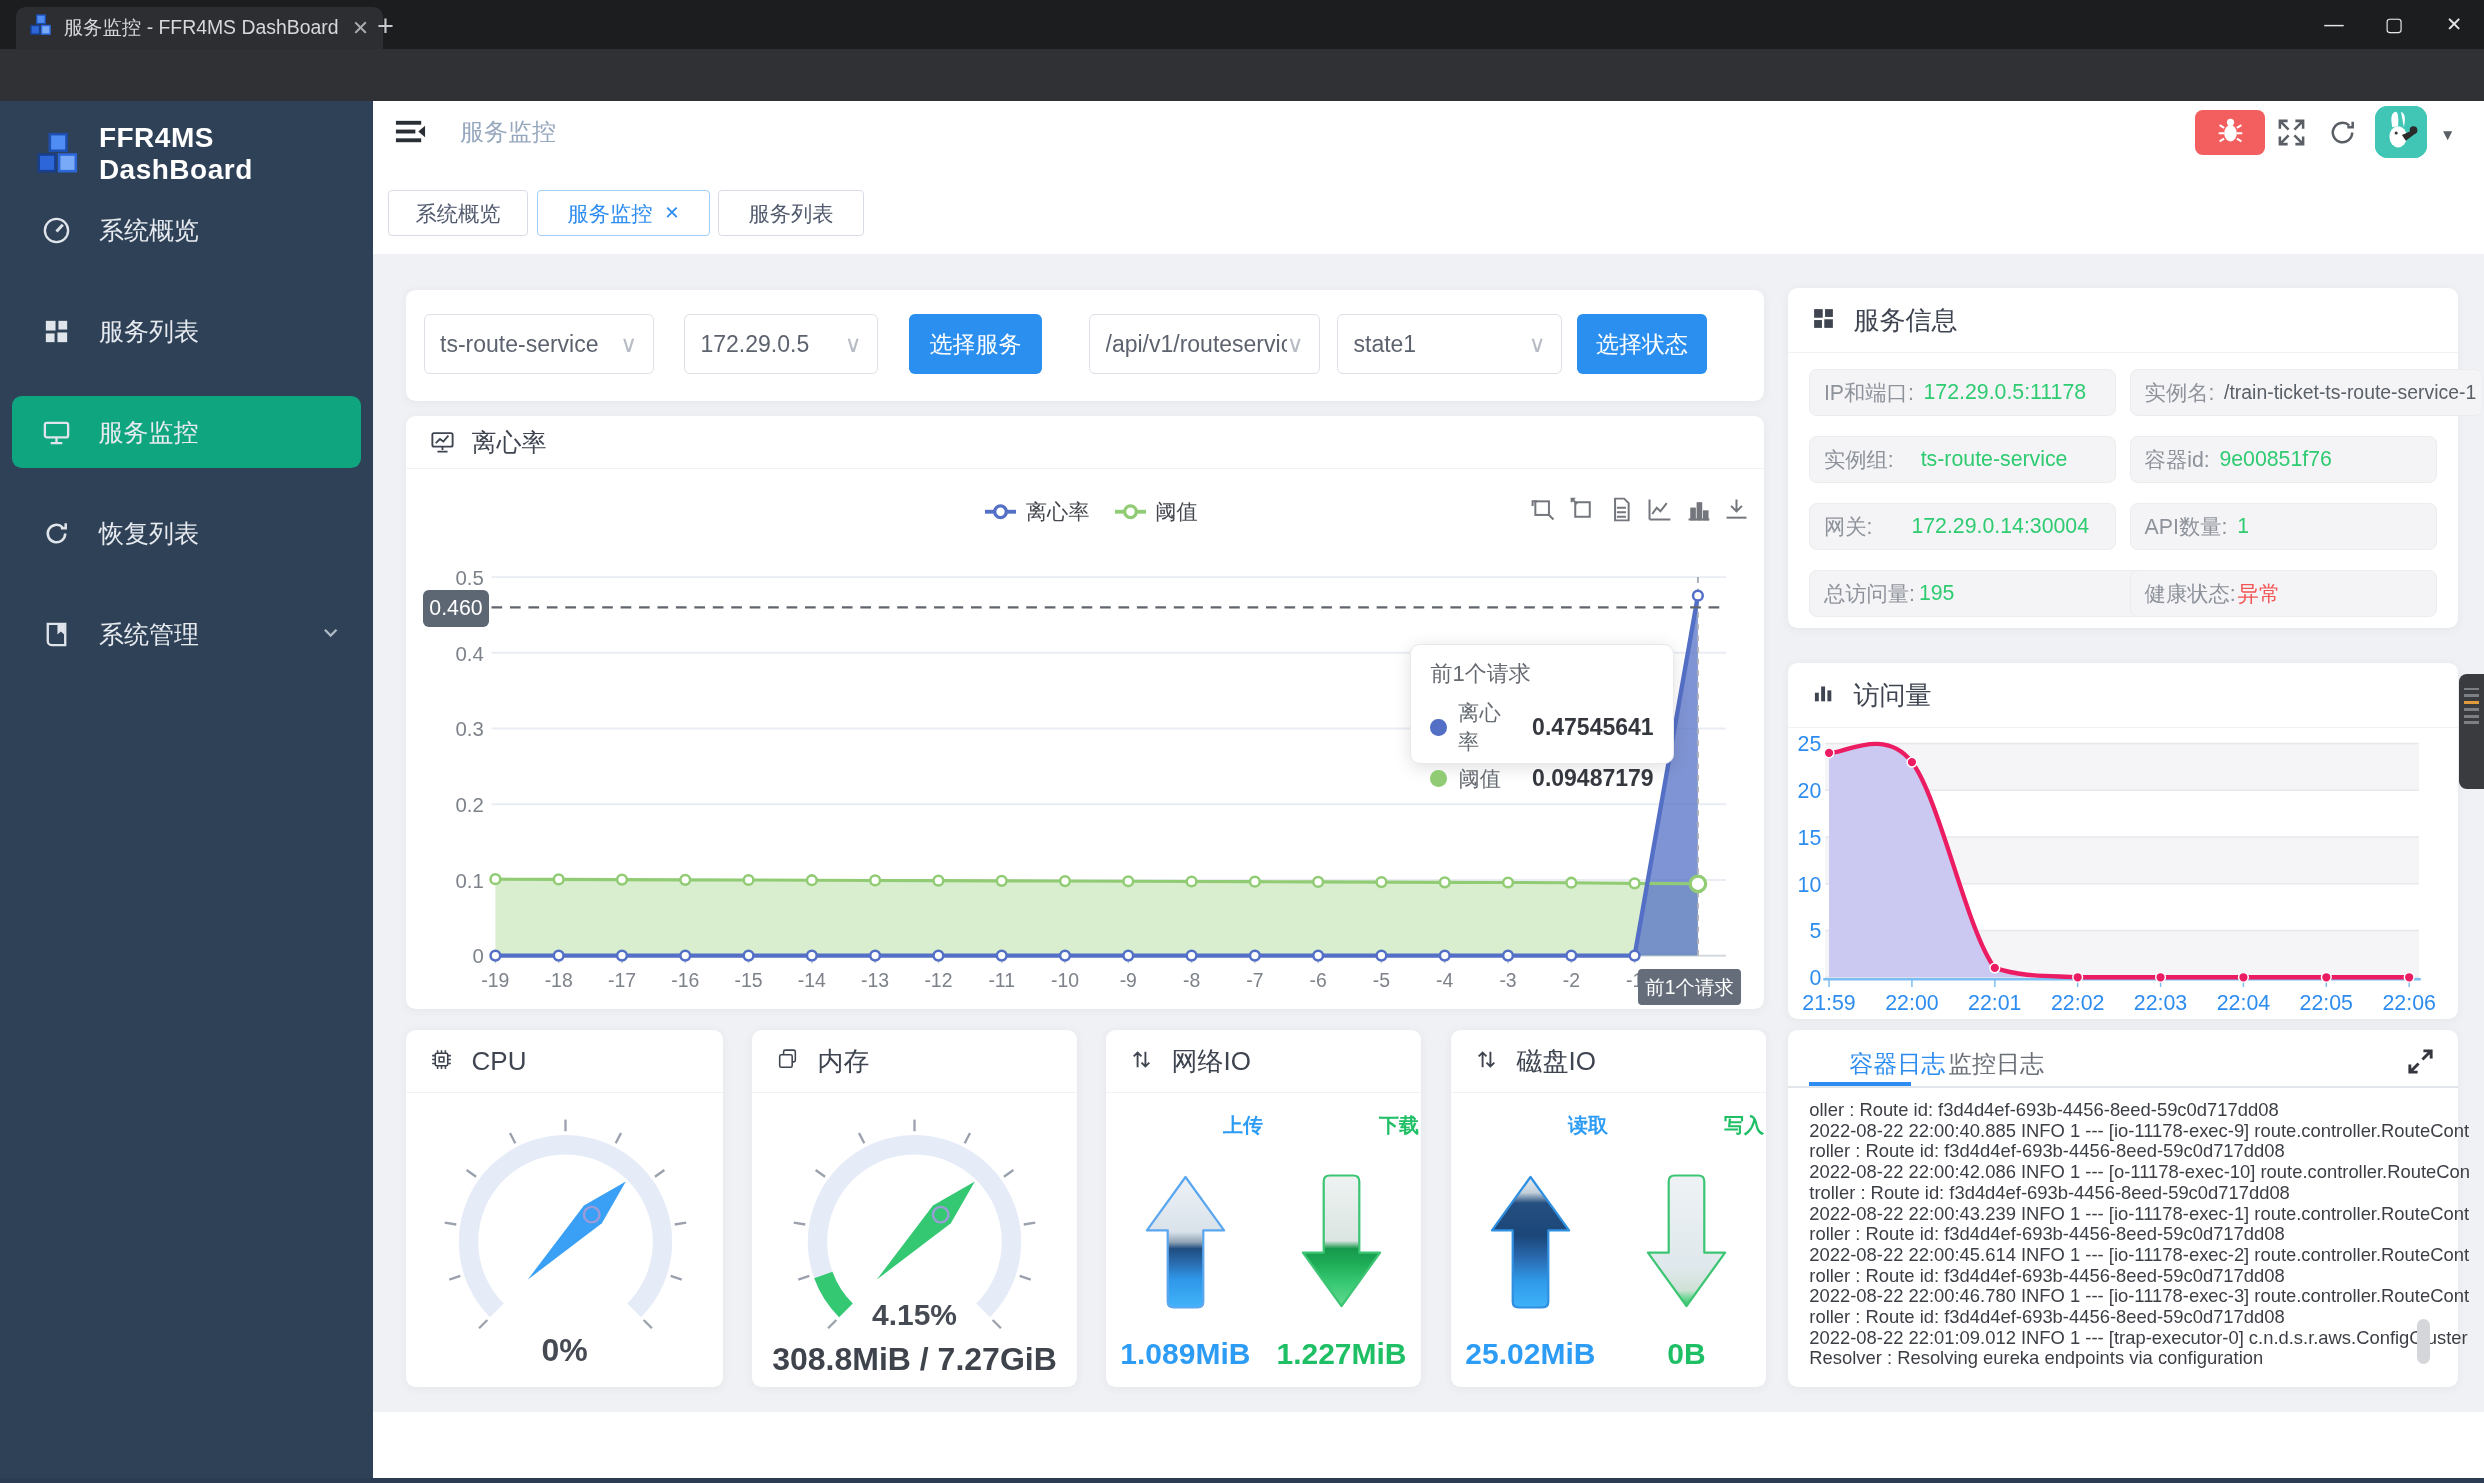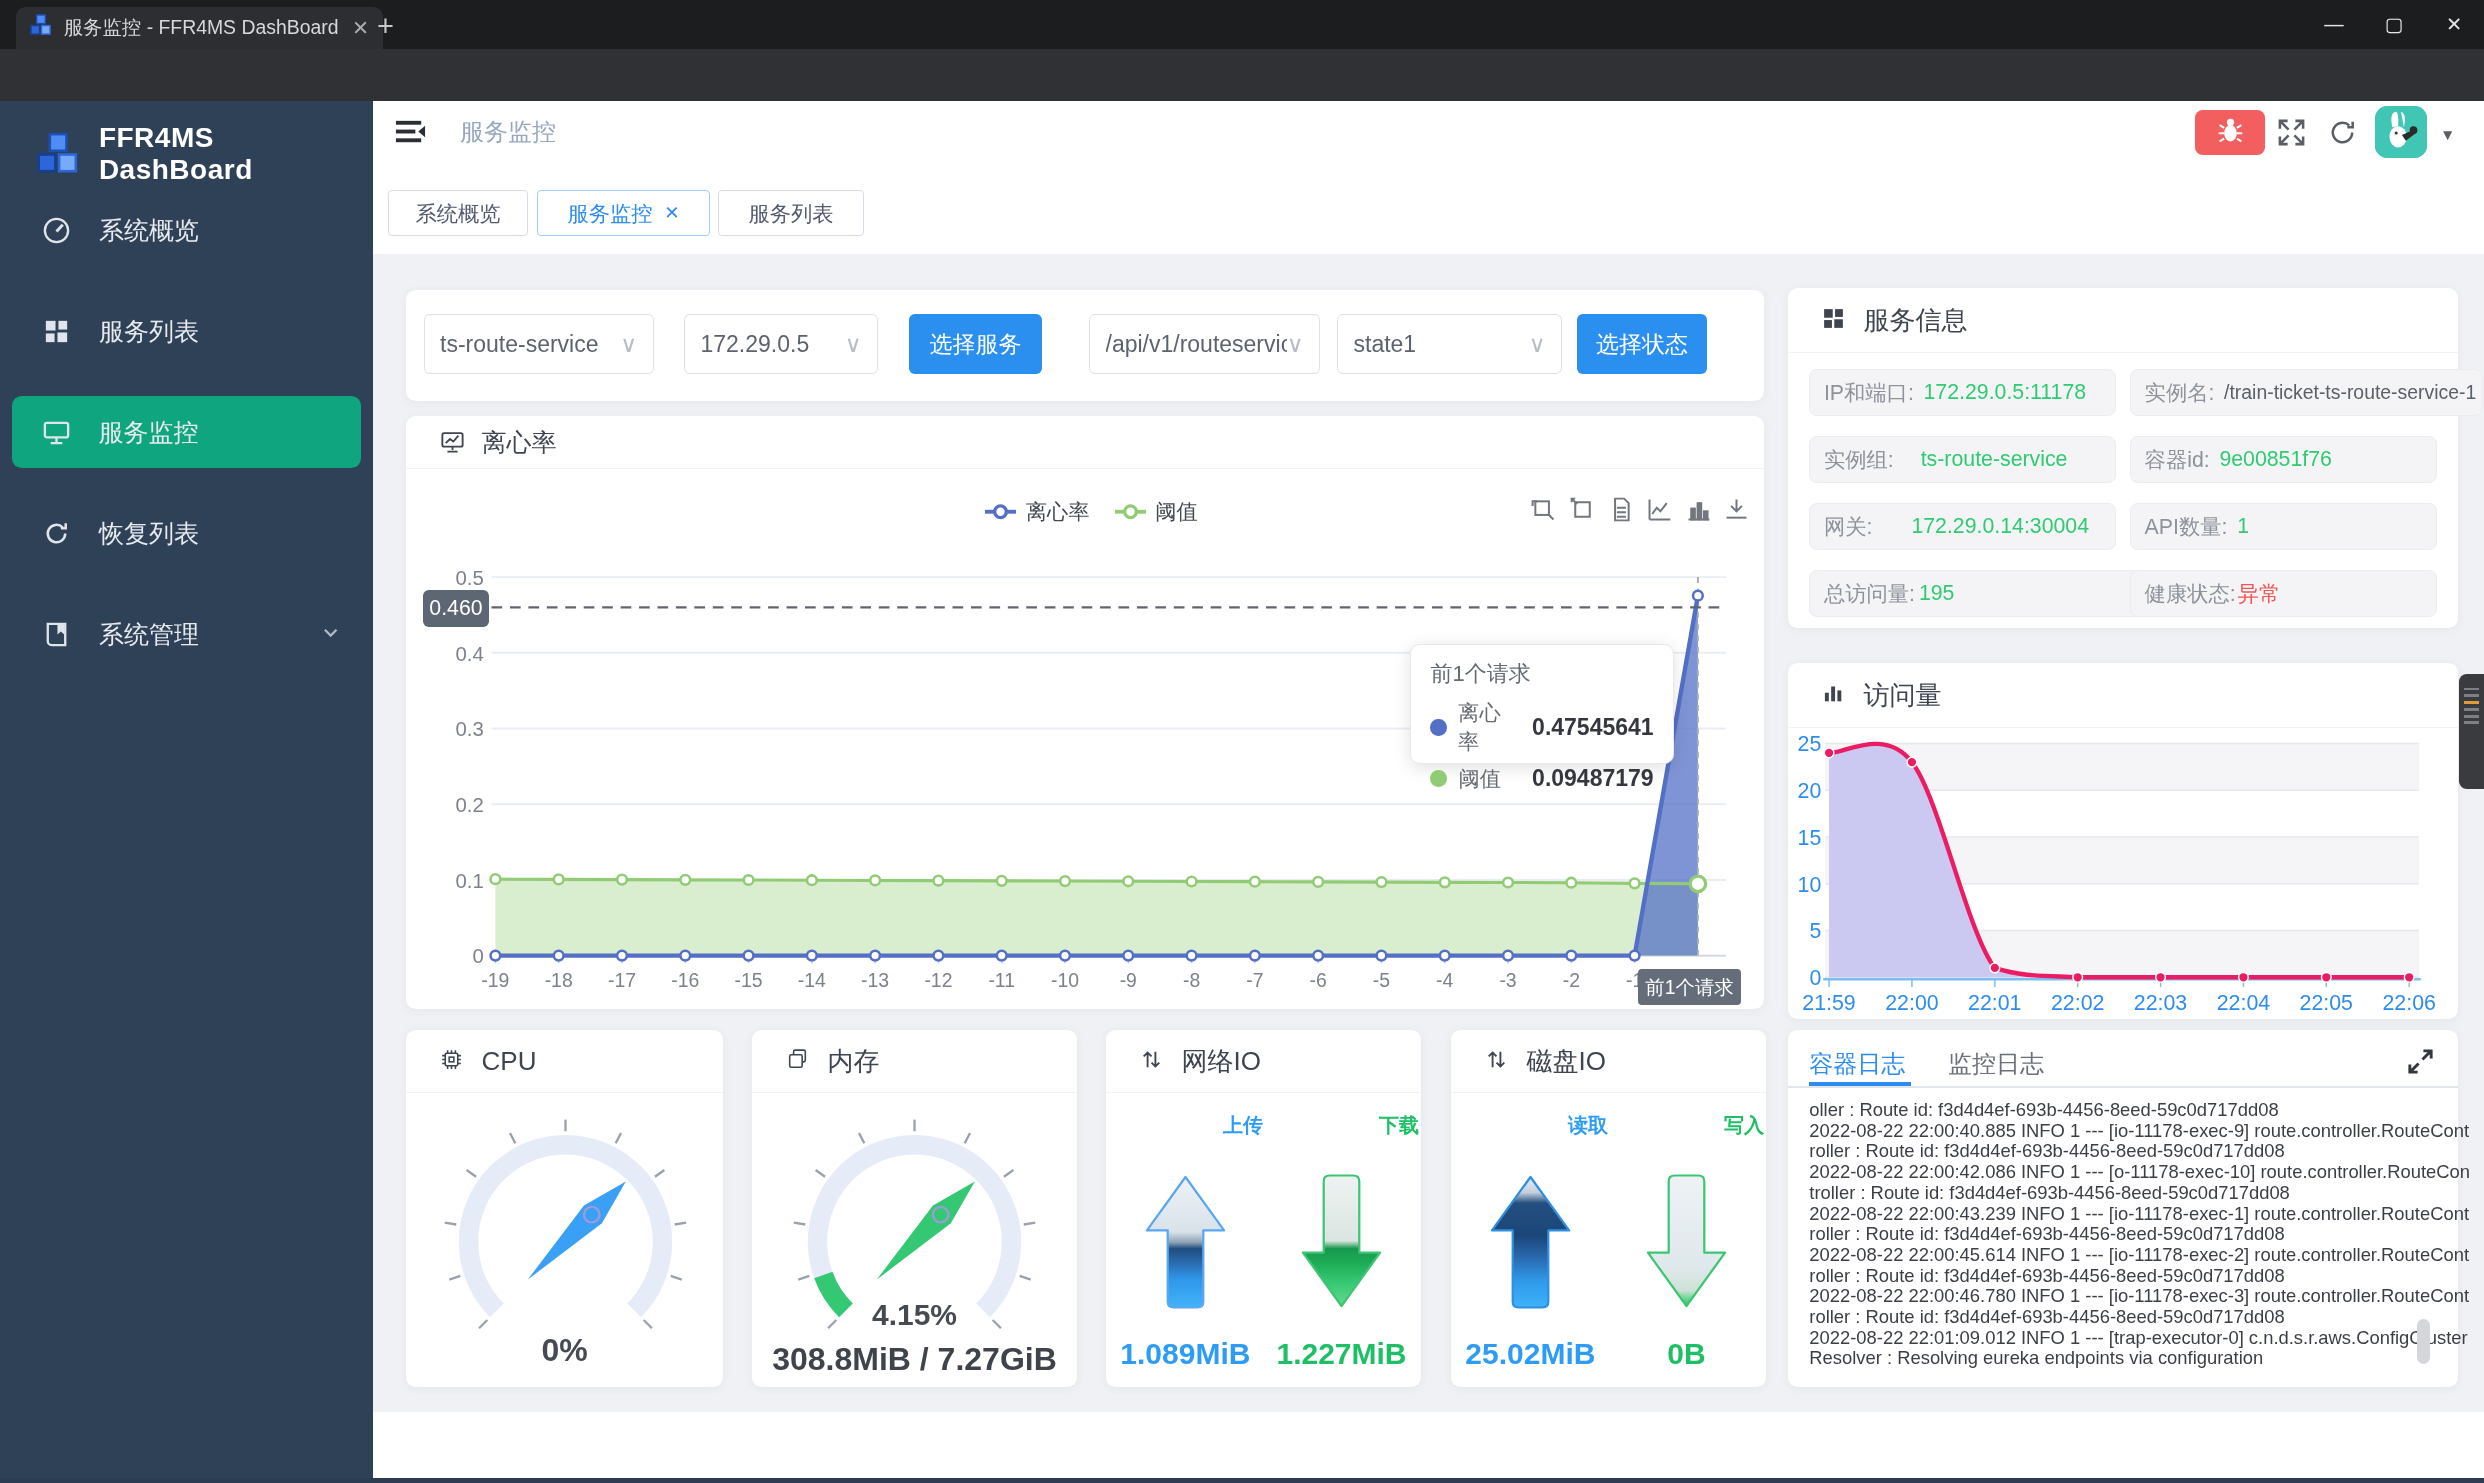--- a/index.html
+++ b/index.html
@@ -40,21 +40,21 @@
   .bottombar{position:absolute;left:0;top:1478px;width:2484px;height:5.8px;background:#2c3c52;}
   .tag{position:absolute;top:190px;height:46px;border:1.9px solid #d8dce5;background:#fff;color:#515a6e;
     font-size:21.3px;border-radius:3.9px;display:flex;align-items:center;justify-content:center;gap:11.6px;box-sizing:border-box;}
   .tag.active{color:#2d8cf0;border-color:#9ecdf9;}
   .redbtn{position:absolute;left:2195px;top:110px;width:70px;height:45px;background:#f35f5f;border-radius:7.8px;
     display:flex;align-items:center;justify-content:center;}
   .hic{color:#5a5f66;}
   .avatar{position:absolute;left:2375px;top:106px;width:52px;height:52px;border-radius:12.6px;background:#41c6b6;overflow:hidden;}
   
   .card{position:absolute;background:#fff;border-radius:9.7px;box-shadow:0 1.9px 9.7px rgba(60,70,90,.06);box-sizing:border-box;}
-  .card-h{display:flex;align-items:center;gap:13.6px;padding:0 33px;color:#3e4450;font-size:26px;border-bottom:1.9px solid #f1f2f4;}
+  .card-h{display:flex;align-items:center;gap:13.6px;padding:0 23px;color:#3e4450;font-size:26px;border-bottom:1.9px solid #f1f2f4;}
   .pic{width:29px;height:29px;color:#3e4450;flex:0 0 auto;}
   .selectbox{position:absolute;top:24px;height:60px;border:1.9px solid #dcdfe6;border-radius:5.8px;background:#fff;
     color:#5d636e;font-size:23px;display:flex;align-items:center;justify-content:space-between;padding:0 15.5px;box-sizing:border-box;}
   .caret{color:#b7bcc4;}
   .btn-pri{position:absolute;top:24px;height:60px;background:#2b8ff0;color:#fff;border-radius:5.8px;font-size:23px;
     display:flex;align-items:center;justify-content:center;border:none;}
   .legend-item{display:flex;align-items:center;gap:9.7px;font-size:21.3px;color:#45494f;}
   .toolbox{position:absolute;left:1529px;top:495px;display:flex;gap:9.7px;}
   .tbxic{width:29px;height:29px;color:#73767c;}
   .ypill{position:absolute;left:423px;top:590px;width:66px;height:37px;background:#5d6673;color:#fff;border-radius:5.8px;
@@ -67,21 +67,21 @@
   .tt-row{display:flex;align-items:center;gap:11.6px;font-size:21.3px;color:#666b72;margin-bottom:7.8px;}
   .tt-dot{width:16.5px;height:16.5px;border-radius:50%;}
   .tt-val{margin-left:auto;font-weight:bold;color:#34383e;font-size:23px;}
   .ibox{position:absolute;height:47px;background:#f4f4f6;border:1.9px solid #ececef;border-radius:7.8px;
     display:flex;align-items:center;gap:9.7px;padding:0 13.6px;font-size:21.3px;color:#8d929b;white-space:nowrap;overflow:hidden;box-sizing:border-box;}
   .v-green{color:#2ecb71;} .v-dark{color:#5a6068;} .v-red{color:#f25555;}
   .iolabel{position:absolute;font-size:20px;font-weight:bold;width:155px;text-align:right;}
   .ioval{position:absolute;font-size:30px;font-weight:bold;width:155px;text-align:center;}
   .c-blue{color:#2d9cf5;} .c-green{color:#1fbf66;}
   .ltab{position:absolute;top:17.5px;font-size:24px;color:#6b7078;}
-  .ltab.active{color:#2d8cf0;}
+  .ltab.active{color:#2d8cf0;margin-left:40px;}
   .logline{font-size:18.4px;color:#3b3e44;line-height:20.7px;white-space:nowrap;}
   .gaugeval{position:absolute;width:100%;text-align:center;font-weight:bold;color:#464b53;}
   .minimap{position:absolute;right:0;top:674px;width:25px;height:105px;background:#3a3b3e;border-radius:7.8px 0 0 7.8px;padding-top:9.7px;}
   .mm-l{height:2.9px;background:#7c7f84;margin:3.9px 4.9px;} .mm-o{background:#e09a3a;}
 </style>
 </head>
 <body>
 
 <div class="screen">
 

